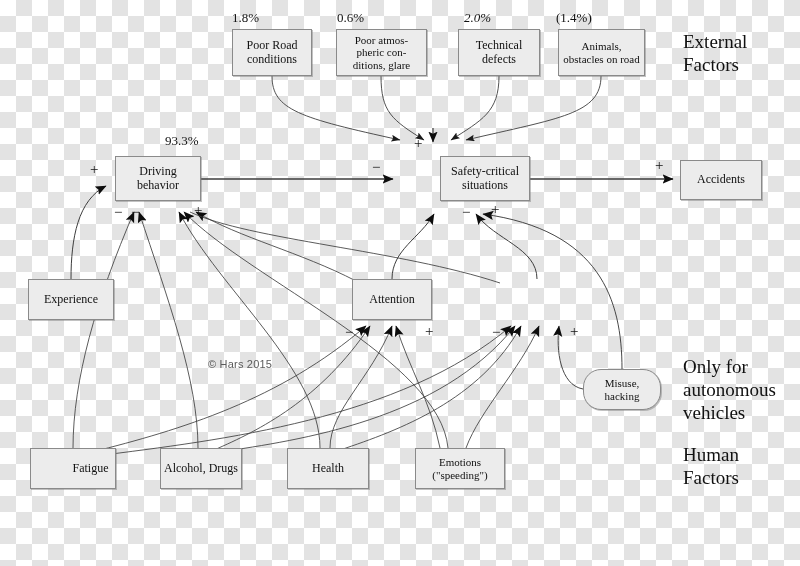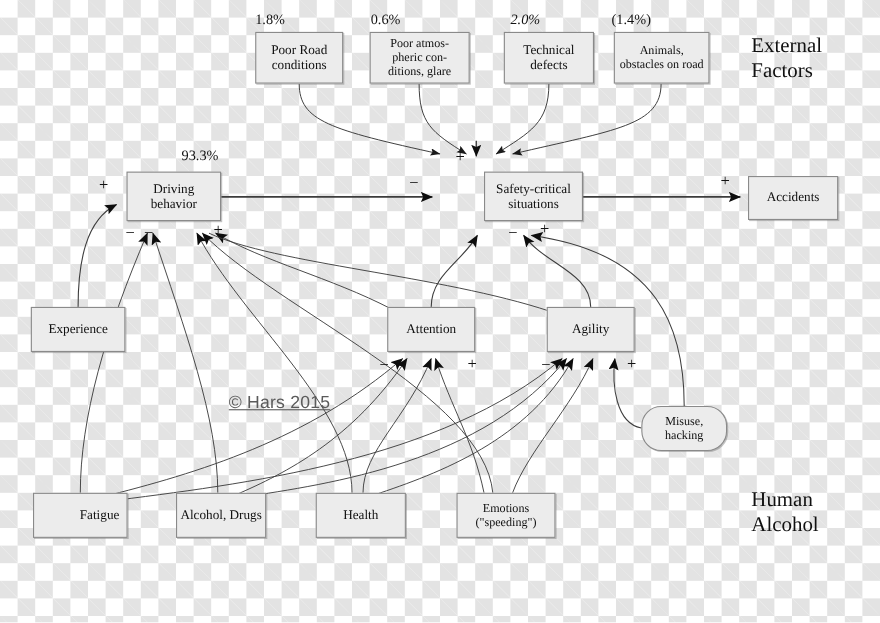--- a/index.html
+++ b/index.html
@@ -57,24 +57,23 @@
     color:#111;
     font-family:"Liberation Serif","DejaVu Serif",serif;
     font-size:19px;
     line-height:1.22;
     white-space:pre-line;
   }
   .watermark{
     position:absolute;
     color:#5b5b5b;
     font-family:"Liberation Sans","DejaVu Sans",sans-serif;
-    font-size:16px;
+    font-size:11px;
     white-space:nowrap;
     letter-spacing:.2px;
-    text-decoration:underline;
   }
 </style>
 </head>
 <body>
 
 <div id="checker"></div>
 
 <svg id="edges" viewBox="0 0 800 566">
   <defs>
     <marker id="ah" markerWidth="10" markerHeight="10" refX="8.6" refY="3.4" orient="auto" markerUnits="userSpaceOnUse">
@@ -169,23 +168,20 @@
 situations</span>
     </div>
     <div class="node" style="left: 680px; top: 160px; width: 82px; height: 40px; font-size: 12px; background: rgb(236, 236, 236); border-color: rgb(138, 138, 138);">
       <span>Accidents</span>
     </div>
     <div class="node" style="left: 28px; top: 279px; width: 86px; height: 41px; font-size: 12px; background: rgb(236, 236, 236); border-color: rgb(138, 138, 138);">
       <span>Experience</span>
     </div>
     <div class="node" style="left: 352px; top: 279px; width: 80px; height: 41px; font-size: 12px; background: rgb(236, 236, 236); border-color: rgb(138, 138, 138);">
       <span>Attention</span>
-    </div>
-    <div class="node" style="left: 497px; top: 279px; width: 80px; height: 41px; font-size: 12px; background: rgb(236, 236, 236); border-color: rgb(138, 138, 138);">
-      <span>Agility</span>
     </div>
     <div class="node" style="left: 583px; top: 369px; width: 78px; height: 41px; font-size: 11px; background: rgb(236, 236, 236); border-color: rgb(138, 138, 138); border-radius: 18px;">
       <span>Misuse,
 hacking</span>
     </div>
     <div class="node" style="left: 30px; top: 448px; width: 86px; height: 41px; font-size: 12px; background: rgb(236, 236, 236); border-color: rgb(138, 138, 138); padding-left: 35px;">
       <span>Fatigue</span>
     </div>
     <div class="node" style="left: 160px; top: 448px; width: 82px; height: 41px; font-size: 12px; background: rgb(236, 236, 236); border-color: rgb(138, 138, 138);">
       <span>Alcohol,
@@ -211,16 +207,19 @@
     <div class="sign" style="left: 414px; top: 136px;">+</div>
     <div class="sign" style="left: 462px; top: 205px;">−</div>
     <div class="sign" style="left: 491px; top: 202px;">+</div>
     <div class="sign" style="left: 655px; top: 158px;">+</div>
     <div class="sign" style="left: 345px; top: 325px;">−</div>
     <div class="sign" style="left: 425px; top: 324px;">+</div>
     <div class="sign" style="left: 492px; top: 325px;">−</div>
     <div class="sign" style="left: 570px; top: 324px;">+</div>
     <div class="grouplabel" style="left: 683px; top: 30px;">External
 Factors</div>
+    <div class="grouplabel" style="left: 683px; top: 355px;">Only for
+autonomous
+vehicles</div>
     <div class="grouplabel" style="left: 683px; top: 443px;">Human
-Alcohol</div>
+Factors</div>
     <div class="watermark" style="left: 208px; top: 358px;">© Hars 2015</div>
   </div>
 
 </body></html>

